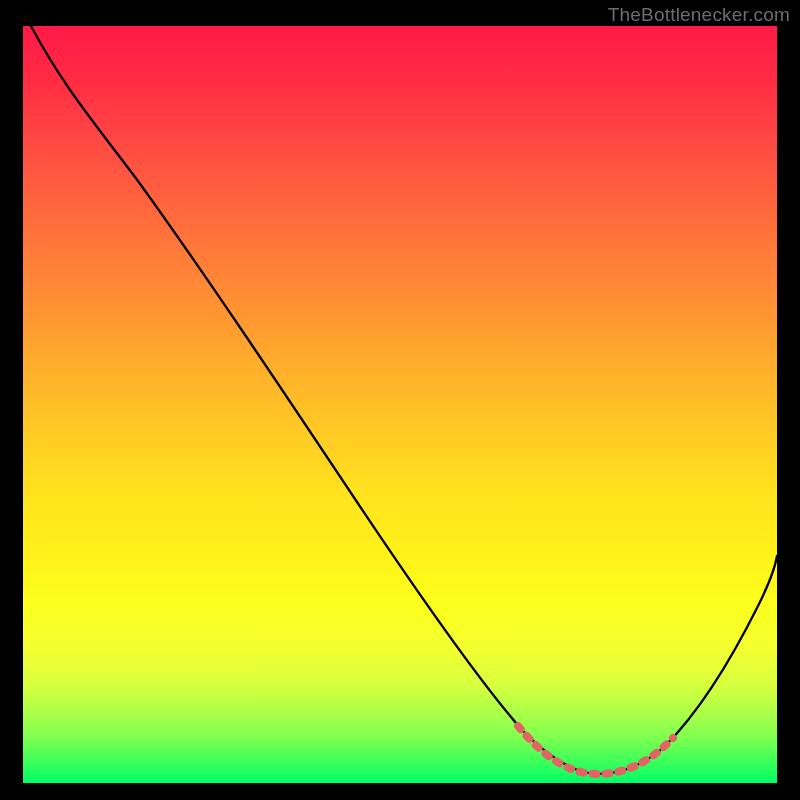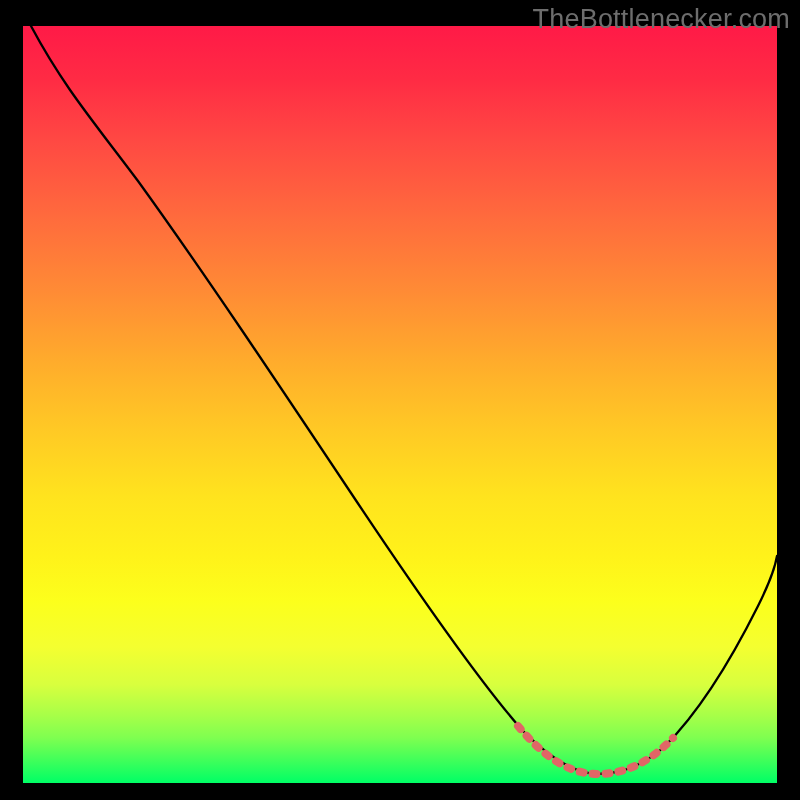--- a/index.html
+++ b/index.html
@@ -42,21 +42,21 @@
     inset: 0;
     width: 100%;
     height: 100%;
   }
 
   .watermark {
     position: absolute;
     top: 4px;
     right: 10px;
     color: #6d6d6d;
-    font-size: 27px;
+    font-size: 19px;
     letter-spacing: 0.2px;
     font-family: Arial, Helvetica, sans-serif;
   }
 </style>
 </head>
 <body>
 
 <div class="chart-area">
   <div class="gradient-bg"></div>
   <svg class="curve-svg" viewBox="0 0 754 757" preserveAspectRatio="none">

